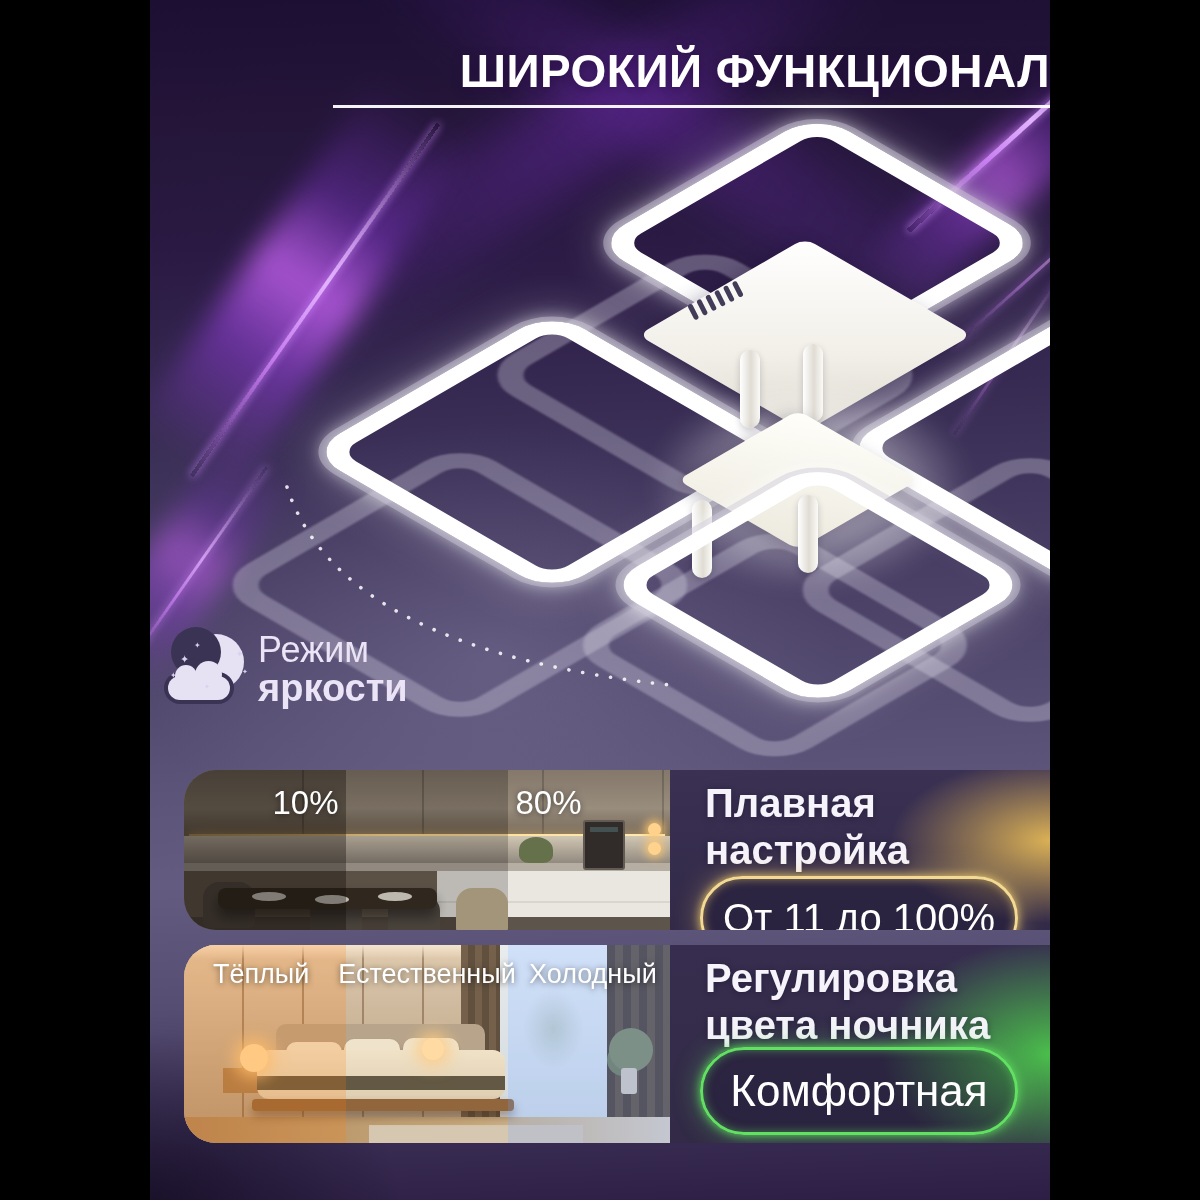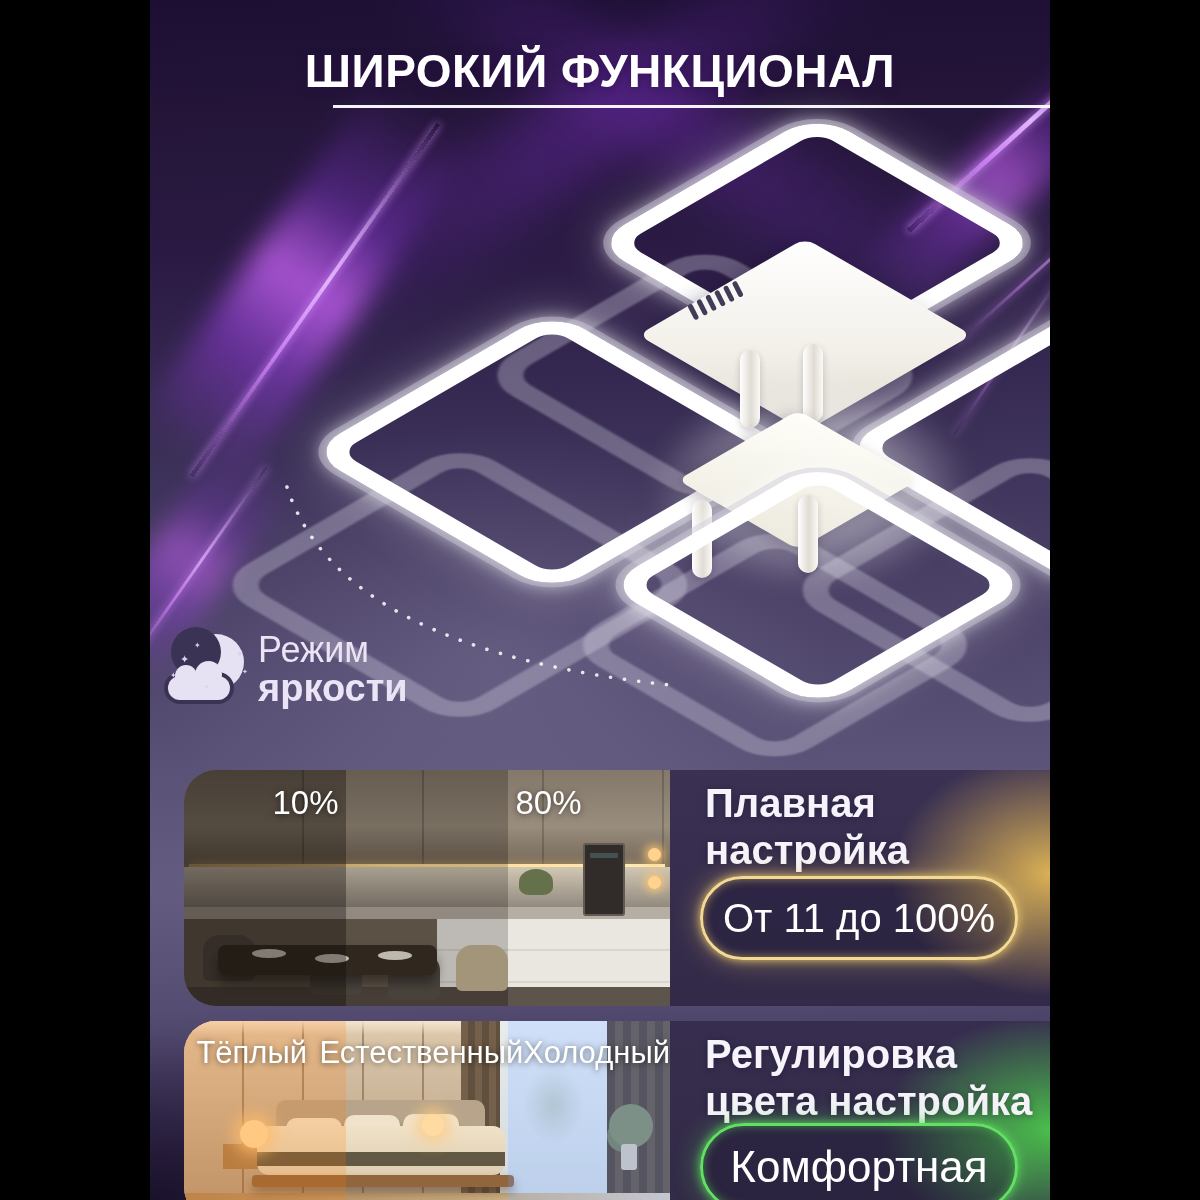--- a/index.html
+++ b/index.html
@@ -21,21 +21,21 @@
   .tr-line{left:720px;top:128px;width:300px;height:5px;transform:rotate(-42deg);}
   .tr-line2{left:770px;top:258px;width:260px;height:3px;transform:rotate(-42deg);opacity:.55;}
   .mr-line{left:760px;top:350px;width:200px;height:3px;transform:rotate(-56deg);opacity:.45;}
   .ll-band{left:-90px;top:520px;width:260px;height:80px;transform:rotate(-55deg);opacity:.7;}
   .ll-line{left:-80px;top:568px;width:250px;height:3px;transform:rotate(-55deg);opacity:.8;}
   .x-glow-a{left:80px;top:85px;width:700px;height:90px;transform:rotate(-33deg);
             background:linear-gradient(90deg,transparent,rgba(116,44,186,.38),transparent);filter:blur(22px);}
   .x-glow-b{left:170px;top:75px;width:700px;height:90px;transform:rotate(33deg);
             background:linear-gradient(90deg,transparent,rgba(116,44,186,.34),transparent);filter:blur(22px);}
   
-  .title{position:absolute;left:0;top:44px;width:900px;text-align:center;font-size:46px;
+  .title{position:absolute;left:0;top:44px;width:900px;text-align:right;font-size:46px;
          font-weight:700;letter-spacing:.5px;color:#fff;text-shadow:0 2px 10px rgba(40,10,70,.6);}
   .title-underline{position:absolute;left:183px;right:0;top:105px;height:2.5px;background:rgba(255,255,255,.95);}
   
   .ring,.sring,.plate,.hub{position:absolute;transform:translate(-50%,-50%) scaleY(.58) rotate(45deg);}
   .sring{border:26px solid rgba(228,224,240,.30);border-radius:52px;filter:blur(1px);}
   .ring{border:23px solid #fff;border-radius:46px;
         box-shadow:0 0 0 8px rgba(203,200,216,.45),0 0 22px 4px rgba(255,255,255,.65),
                    0 0 55px 12px rgba(255,255,255,.25);}
   .plate{background:linear-gradient(135deg,#ffffff,#f2efe8 60%,#ddd9d0);border-radius:14px;
          box-shadow:0 12px 26px rgba(18,8,40,.3);}
@@ -59,27 +59,27 @@
   .cloud::after{content:"";position:absolute;left:27px;top:-15px;width:27px;height:27px;border-radius:50%;background:#e7e1f4;}
   .star{position:absolute;color:#d9d2ee;font-size:11px;line-height:1;}
   .s1{left:16px;top:26px;}.s2{left:6px;top:44px;font-size:8px;}.s3{left:30px;top:14px;font-size:8px;}
   .s4{left:72px;top:22px;font-size:9px;}.s5{left:78px;top:40px;font-size:7px;}.s6{left:40px;top:55px;font-size:7px;}
   .night-text{line-height:1.05;}
   .night-line1{font-size:36px;font-weight:400;color:#eae4f6;}
   .night-line2{font-size:38px;font-weight:700;color:#eae4f6;}
   
   .rows{position:absolute;left:34px;top:770px;right:0;}
   .row{display:grid;grid-template-columns:486px 1fr;}
-  .row1{height:236px;margin-bottom:15px;}
+  .row1{height:160px;margin-bottom:15px;}
   .row2{height:198px;}
   .photo{position:relative;overflow:hidden;border-radius:32px 0 0 32px;}
   .photo-labels{position:absolute;left:0;top:14px;width:100%;display:flex;z-index:9;}
   .photo-labels span{flex:1;text-align:center;text-shadow:0 1px 6px rgba(0,0,0,.55);}
   .pct span{font-size:33px;}
-  .tmp span{font-size:31px;}
+  .tmp span{font-size:27px;}
   .zone{position:absolute;top:0;bottom:0;width:33.4%;z-index:8;}
   
   .kitchen{background:#6e6356;}
   .k-cab{position:absolute;left:0;top:0;width:100%;height:40%;
      background:repeating-linear-gradient(90deg,transparent 0 118px,rgba(0,0,0,.20) 118px 120px),
                 linear-gradient(180deg,#7d7265,#948878 60%,#6e6356);}
   .k-led{position:absolute;left:1%;right:1%;top:40%;height:5px;
      background:linear-gradient(90deg,rgba(255,205,110,.55),#ffd98f 40%,#ffeab2);
      box-shadow:0 3px 12px rgba(255,210,120,.85),0 8px 22px rgba(255,190,90,.5);}
   .k-back{position:absolute;left:0;top:41%;width:100%;height:17%;
@@ -273,21 +273,21 @@
           <div class="zone bz3"></div>
           <div class="photo-labels tmp">
             <span>Тёплый</span>
             <span>Естественный</span>
             <span>Холодный</span>
           </div>
         </div>
         <div class="tpanel tpanel-b">
           <div class="heading">
             <div>Регулировка</div>
-            <div>цвета настройка</div>
+            <div>цвета ночника</div>
           </div>
           <div class="pill pill-b">Комфортная</div>
         </div>
       </div>
 
     </div>
   </div>
 </div>
 
 </body></html>

